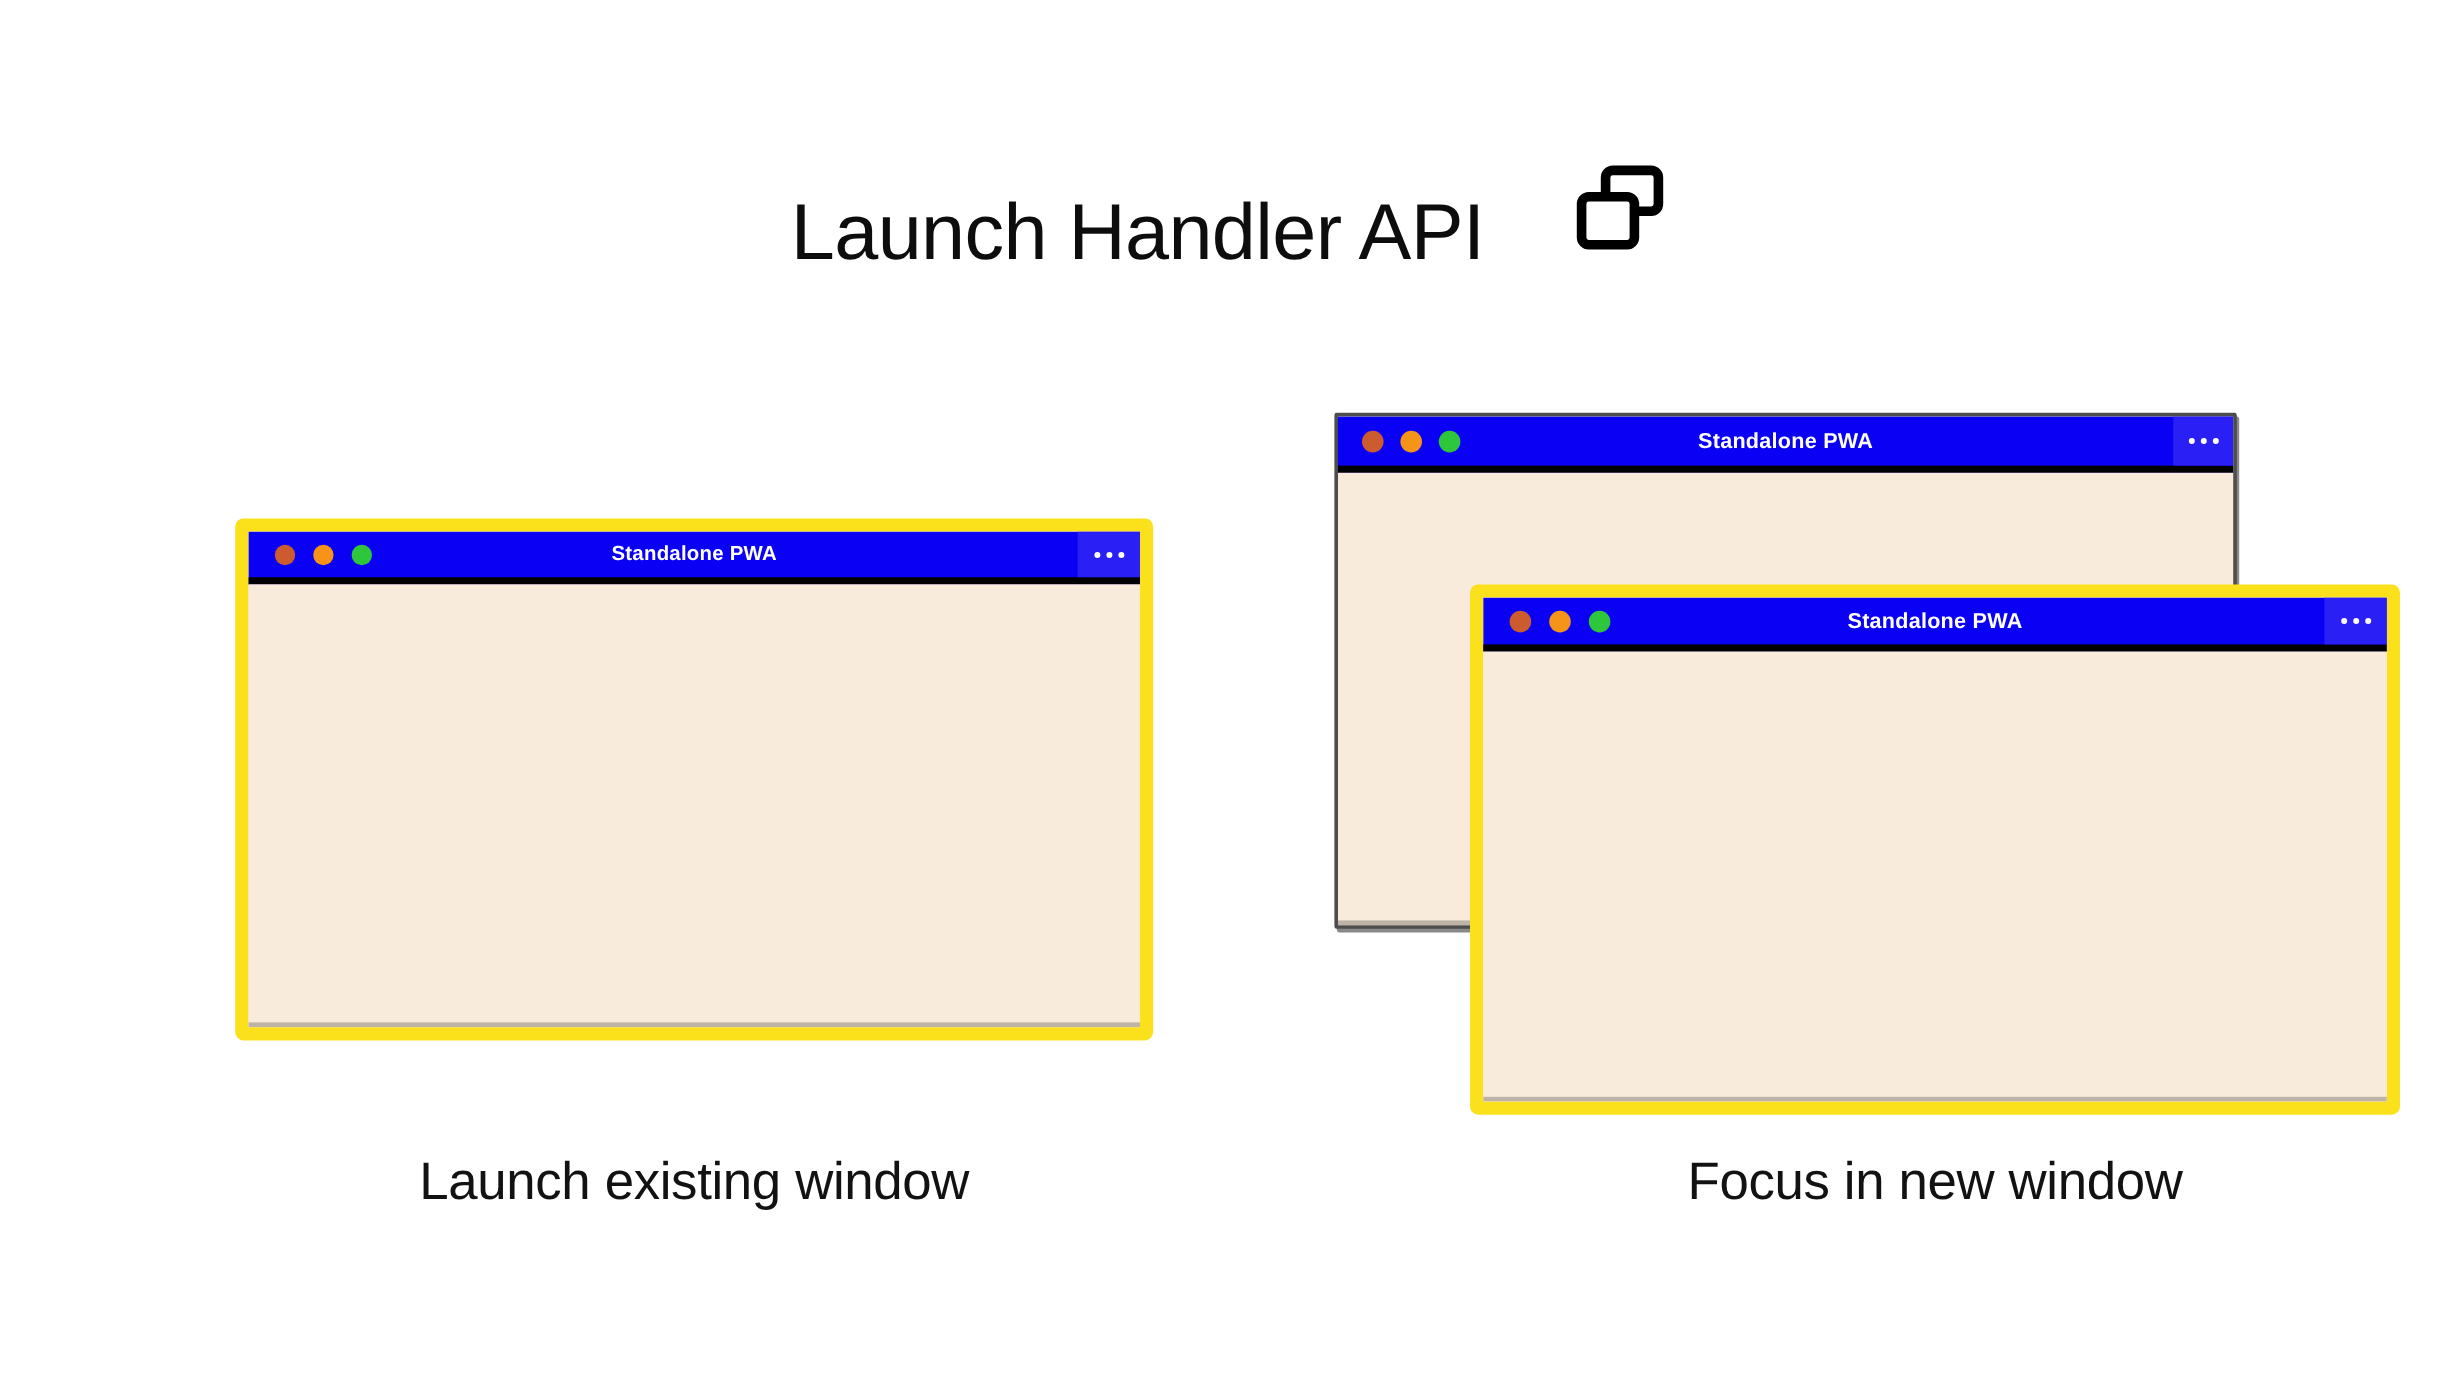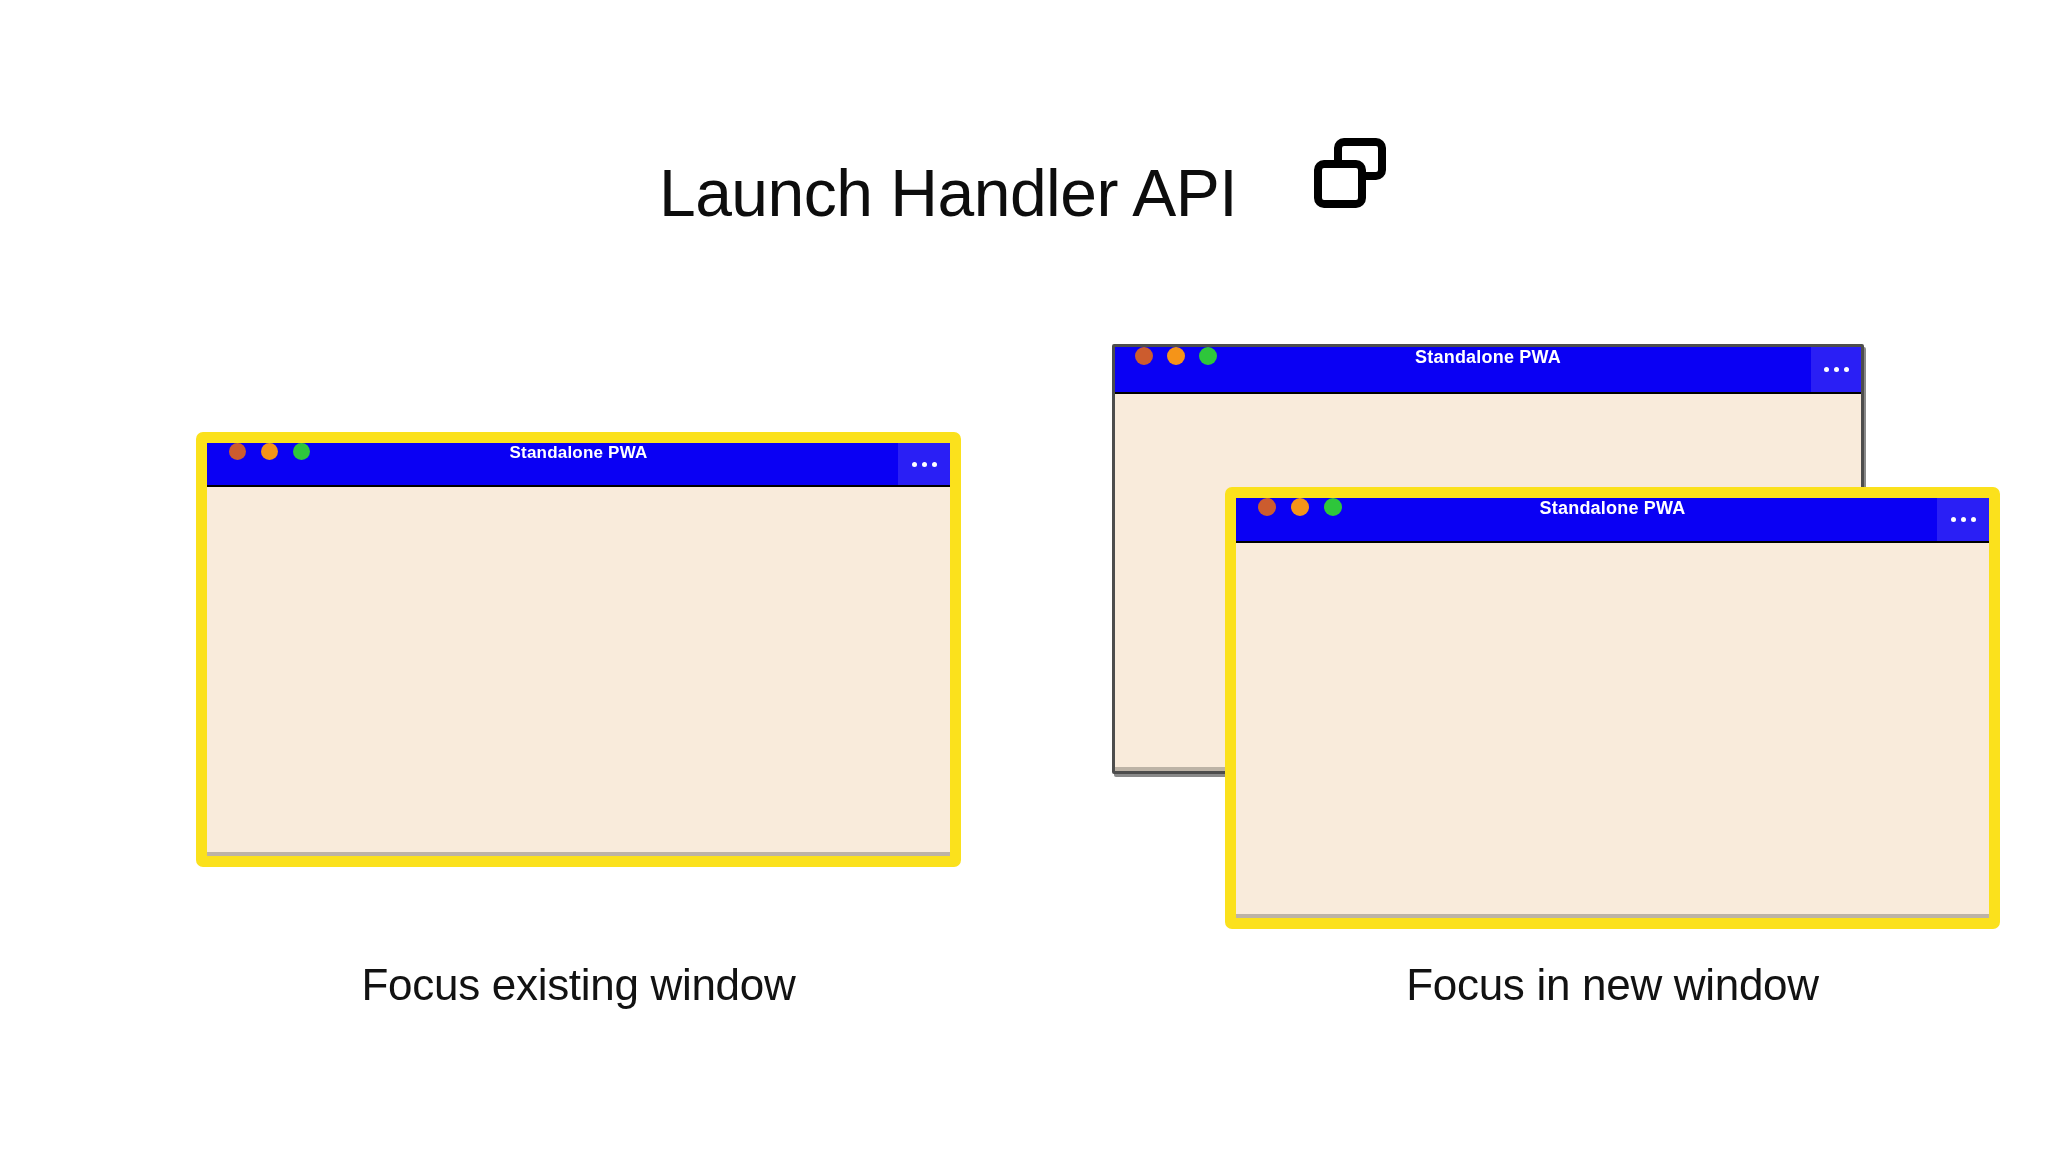--- a/index.html
+++ b/index.html
@@ -68,22 +68,22 @@
     display: flex;
     flex-direction: column;
     overflow: hidden;
   }
 
   .titlebar {
     position: relative;
     flex: 0 0 auto;
     background: #0a00f4;
     display: flex;
-    align-items: flex-start;
-    border-bottom: 2px solid #000000;
+    align-items: center;
+    border-bottom: 6px solid #000000;
     box-sizing: border-box;
   }
 
   .traffic-lights {
     display: flex;
     align-items: center;
     flex: 0 0 auto;
   }
   .dot {
     border-radius: 50%;
@@ -227,21 +227,21 @@
       <div class="menu-btn">
         <span class="mdot"></span>
         <span class="mdot"></span>
         <span class="mdot"></span>
       </div>
     </div>
     <div class="win-body"></div>
   </div>
 </div>
 
-<div class="caption" id="caption-focus-existing">Focus existing window</div>
+<div class="caption" id="caption-focus-existing">Launch existing window</div>
 
 <div class="pwa-window plain" id="window-new-back">
   <div class="win-inner">
     <div class="titlebar">
       <div class="traffic-lights">
         <span class="dot red"></span>
         <span class="dot yellow"></span>
         <span class="dot green"></span>
       </div>
       <div class="win-title">Standalone PWA</div>

